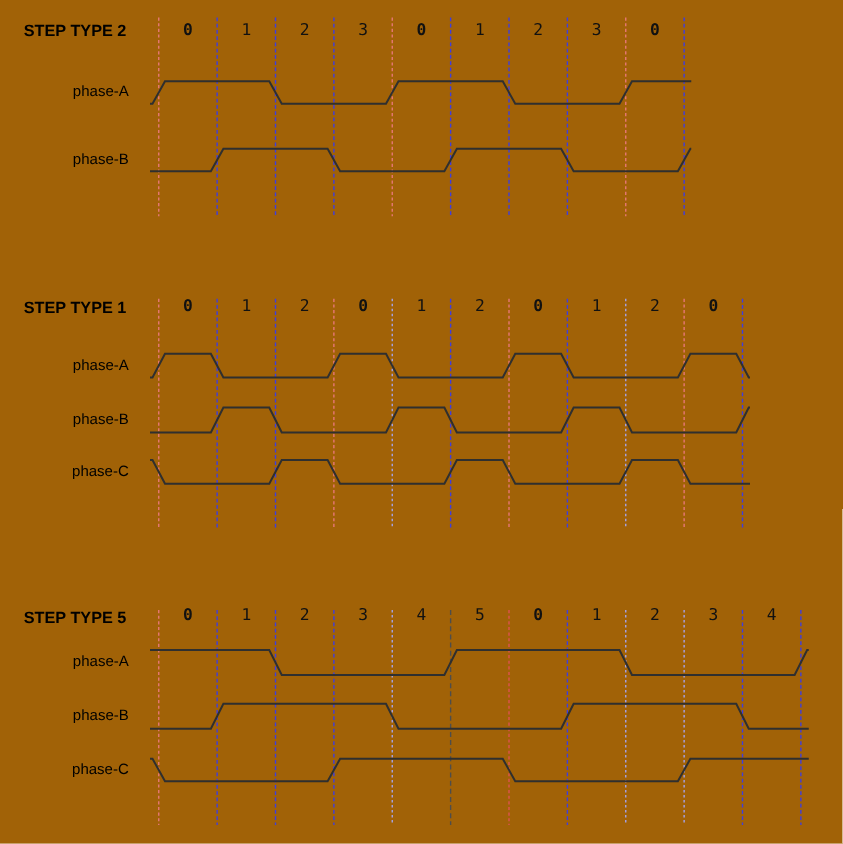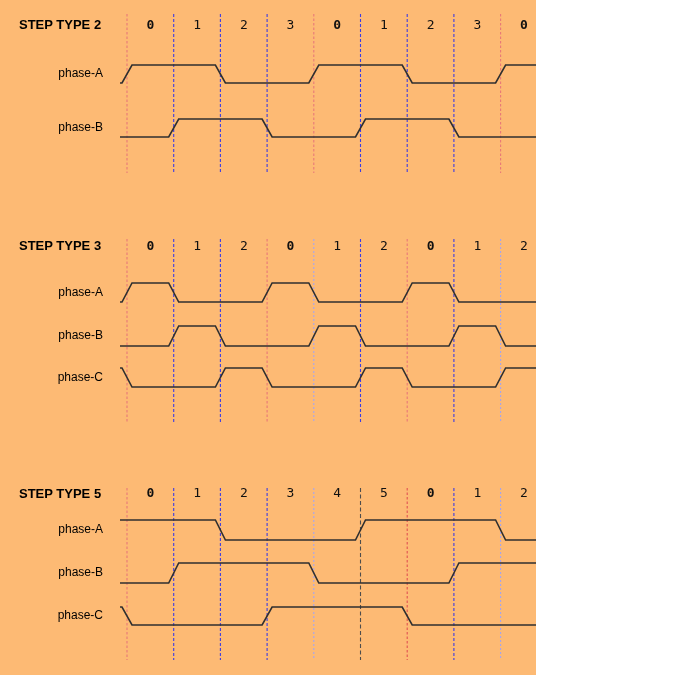--- a/index.html
+++ b/index.html
@@ -1,16 +1,16 @@
 <!DOCTYPE html>
 <html><head>
 <meta charset="utf-8">
 <style>
   html,body{margin:0;padding:0;background:#ffffff;}
-  #stage{position:relative;width:536px;height:675px;background:#fdba74;overflow:hidden;
+  #stage{position:relative;width:674px;height:675px;background:#a16207;overflow:hidden;
          font-family:"Liberation Sans",sans-serif;}
   #diagram-svg{position:absolute;left:0;top:0;z-index:1;}
   .txt-layer{position:absolute;left:0;top:0;width:674px;height:675px;z-index:2;}
   .section-title{position:absolute;left:19px;font:700 13px "Liberation Sans",sans-serif;
                  color:#000;white-space:nowrap;line-height:16px;}
   .phase-label{position:absolute;left:0;width:103px;text-align:right;
                font:12px "Liberation Sans",sans-serif;color:#000;line-height:16px;}
   .step-num{position:absolute;width:30px;text-align:center;
             font:13px "DejaVu Sans Mono",monospace;color:#111;line-height:16px;}
   .step-num.bold{font-weight:700;}
@@ -57,21 +57,21 @@
       <line x1="500.6" x2="500.6" y1="488" y2="660" stroke="#a5a5ef" stroke-width="1.1" stroke-dasharray="2 2"></line>
       <line x1="547.3" x2="547.3" y1="488" y2="660" stroke="#a5a5ef" stroke-width="1.1" stroke-dasharray="2 2"></line>
       <line x1="594.0" x2="594.0" y1="488" y2="660" stroke="#3d3de2" stroke-width="1.1" stroke-dasharray="3 2"></line>
       <line x1="640.7" x2="640.7" y1="488" y2="660" stroke="#3d3de2" stroke-width="1.1" stroke-dasharray="3 2"></line>
       <polyline points="120.0,520.0 215.4,520.0 225.4,540.0 355.5,540.0 365.5,520.0 495.6,520.0 505.6,540.0 635.7,540.0 645.7,520.0 647.0,520.0" fill="none" stroke="#2f2f2f" stroke-width="1.6"></polyline>
       <polyline points="120.0,583.0 168.7,583.0 178.7,563.0 308.8,563.0 318.8,583.0 448.9,583.0 458.9,563.0 589.0,563.0 599.0,583.0 647.0,583.0" fill="none" stroke="#2f2f2f" stroke-width="1.6"></polyline>
       <polyline points="120.0,607.0 122.0,607.0 132.0,625.0 262.1,625.0 272.1,607.0 402.2,607.0 412.2,625.0 542.3,625.0 552.3,607.0 647.0,607.0" fill="none" stroke="#2f2f2f" stroke-width="1.6"></polyline>
     </svg>
   <div class="txt-layer">
     <div class="section-title" style="top:17px">STEP TYPE 2</div>
-    <div class="section-title" style="top:238px">STEP TYPE 3</div>
+    <div class="section-title" style="top:238px">STEP TYPE 1</div>
     <div class="section-title" style="top:486px">STEP TYPE 5</div>
     <div id="gen-labels">
         <div class="phase-label" style="top: 65px;">phase-A</div>
         <div class="phase-label" style="top: 119px;">phase-B</div>
         <div class="step-num bold" style="left: 135.3px; top: 17px;">0</div>
         <div class="step-num" style="left: 182.1px; top: 17px;">1</div>
         <div class="step-num" style="left: 228.8px; top: 17px;">2</div>
         <div class="step-num" style="left: 275.5px; top: 17px;">3</div>
         <div class="step-num bold" style="left: 322.1px; top: 17px;">0</div>
         <div class="step-num" style="left: 368.9px; top: 17px;">1</div>

